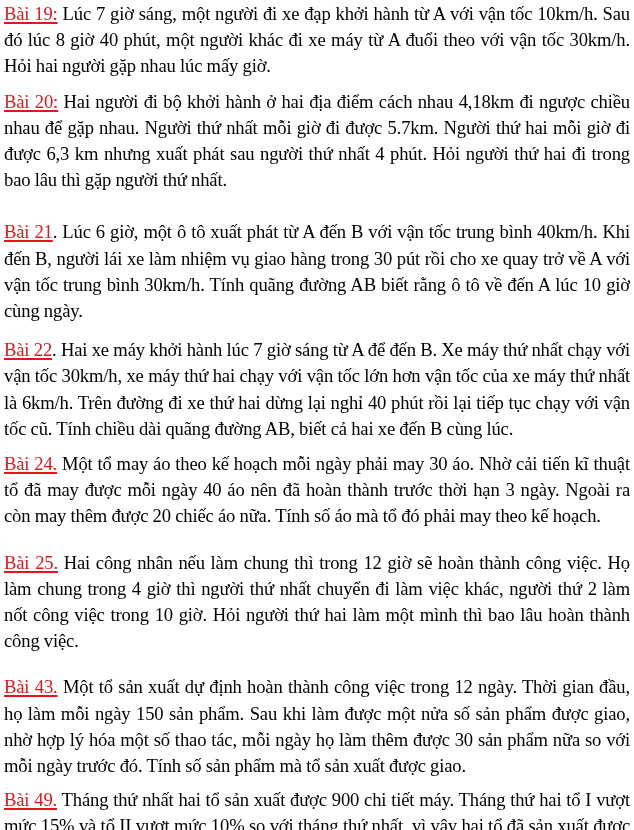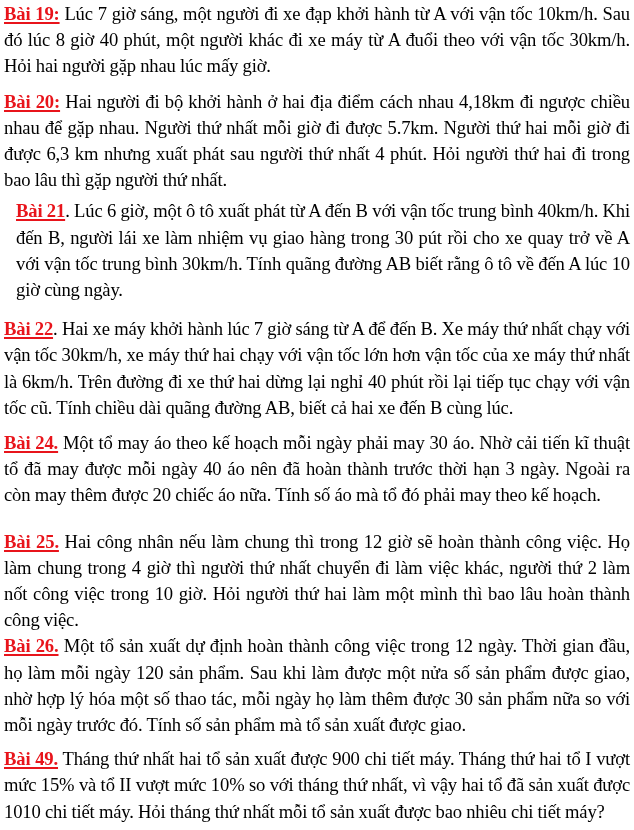--- a/index.html
+++ b/index.html
@@ -12,39 +12,39 @@
   .problem {
     font-size: 18.6px;
     line-height: 26.2px;
     text-align: justify;
     margin: 0 0 9px 0;
     letter-spacing: -0.15px;
     word-spacing: -0.2px;
   }
   .problem-label {
     color: #e8141b;
-    font-weight: bold;
+    font-weight: normal;
     text-decoration: underline;
     text-decoration-thickness: 2px;
     text-underline-offset: 2px;
   }
   .p19 { margin-bottom: 9px; }
-  .p20 { margin-bottom: 5px; }
-  .p21 { margin-bottom: 10px; margin-left: 12px; }
+  .p20 { margin-bottom: 26px; }
+  .p21 { margin-bottom: 10px; }
   .p22 { margin-bottom: 9px; margin-top: 13px; }
   .p23 { margin-bottom: 8px; }
   .p24 { margin-bottom: 20px; }
-  .p25 { margin-bottom: 0; }
+  .p25 { margin-bottom: 20px; }
   .p26 { margin-bottom: 8px; }
 </style>
 </head>
 <body>
 
 <div class="page">
   <p class="problem p19"><span class="problem-label">Bài 19:</span><span> Lúc 7 giờ sáng, một người đi xe đạp khởi hành từ A với vận tốc 10km/h. Sau đó lúc 8 giờ 40 phút, một người khác đi xe máy từ A đuổi theo với vận tốc 30km/h. Hỏi hai người gặp nhau lúc mấy giờ.</span></p>
   <p class="problem p20"><span class="problem-label">Bài 20:</span><span> Hai người đi bộ khởi hành ở hai địa điểm cách nhau 4,18km đi ngược chiều nhau để gặp nhau. Người thứ nhất mỗi giờ đi được 5.7km. Người thứ hai mỗi giờ đi được 6,3 km nhưng xuất phát sau người thứ nhất 4 phút. Hỏi người thứ hai đi trong bao lâu thì gặp người thứ nhất.</span></p>
   <p class="problem p21"><span class="problem-label">Bài 21</span><span>. Lúc 6 giờ, một ô tô xuất phát từ A đến B với vận tốc trung bình 40km/h. Khi đến B, người lái xe làm nhiệm vụ giao hàng trong 30 pút rồi cho xe quay trở về A với vận tốc trung bình 30km/h. Tính quãng đường AB biết rằng ô tô về đến A lúc 10 giờ cùng ngày.</span></p>
   <p class="problem p22"><span class="problem-label">Bài 22</span><span>. Hai xe máy khởi hành lúc 7 giờ sáng từ A để đến B. Xe máy thứ nhất chạy với vận tốc 30km/h, xe máy thứ hai chạy với vận tốc lớn hơn vận tốc của xe máy thứ nhất là 6km/h. Trên đường đi xe thứ hai dừng lại nghỉ 40 phút rồi lại tiếp tục chạy với vận tốc cũ. Tính chiều dài quãng đường AB, biết cả hai xe đến B cùng lúc.</span></p>
   <p class="problem p24"><span class="problem-label">Bài 24.</span><span> Một tổ may áo theo kế hoạch mỗi ngày phải may 30 áo. Nhờ cải tiến kĩ thuật tổ đã may được mỗi ngày 40 áo nên đã hoàn thành trước thời hạn 3 ngày. Ngoài ra còn may thêm được 20 chiếc áo nữa. Tính số áo mà tổ đó phải may theo kế hoạch.</span></p>
   <p class="problem p25"><span class="problem-label">Bài 25.</span><span> Hai công nhân nếu làm chung thì trong 12 giờ sẽ hoàn thành công việc. Họ làm chung trong 4 giờ thì người thứ nhất chuyển đi làm việc khác, người thứ 2 làm nốt công việc trong 10 giờ. Hỏi người thứ hai làm một mình thì bao lâu hoàn thành công việc.</span></p>
-  <p class="problem p26"><span class="problem-label">Bài 26.</span><span> Một tổ sản xuất dự định hoàn thành công việc trong 12 ngày. Thời gian đầu, họ làm mỗi ngày 120 sản phẩm. Sau khi làm được một nửa số sản phẩm được giao, nhờ hợp lý hóa một số thao tác, mỗi ngày họ làm thêm được 30 sản phẩm nữa so với mỗi ngày trước đó. Tính số sản phẩm mà tổ sản xuất được giao.</span></p>
+  <p class="problem p26"><span class="problem-label">Bài 43.</span><span> Một tổ sản xuất dự định hoàn thành công việc trong 12 ngày. Thời gian đầu, họ làm mỗi ngày 150 sản phẩm. Sau khi làm được một nửa số sản phẩm được giao, nhờ hợp lý hóa một số thao tác, mỗi ngày họ làm thêm được 30 sản phẩm nữa so với mỗi ngày trước đó. Tính số sản phẩm mà tổ sản xuất được giao.</span></p>
   <p class="problem p27"><span class="problem-label">Bài 49.</span><span> Tháng thứ nhất hai tổ sản xuất được 900 chi tiết máy. Tháng thứ hai tổ I vượt mức 15% và tổ II vượt mức 10% so với tháng thứ nhất, vì vậy hai tổ đã sản xuất được 1010 chi tiết máy. Hỏi tháng thứ nhất mỗi tổ sản xuất được bao nhiêu chi tiết máy?</span></p>
 </div>
 
 </body></html>

